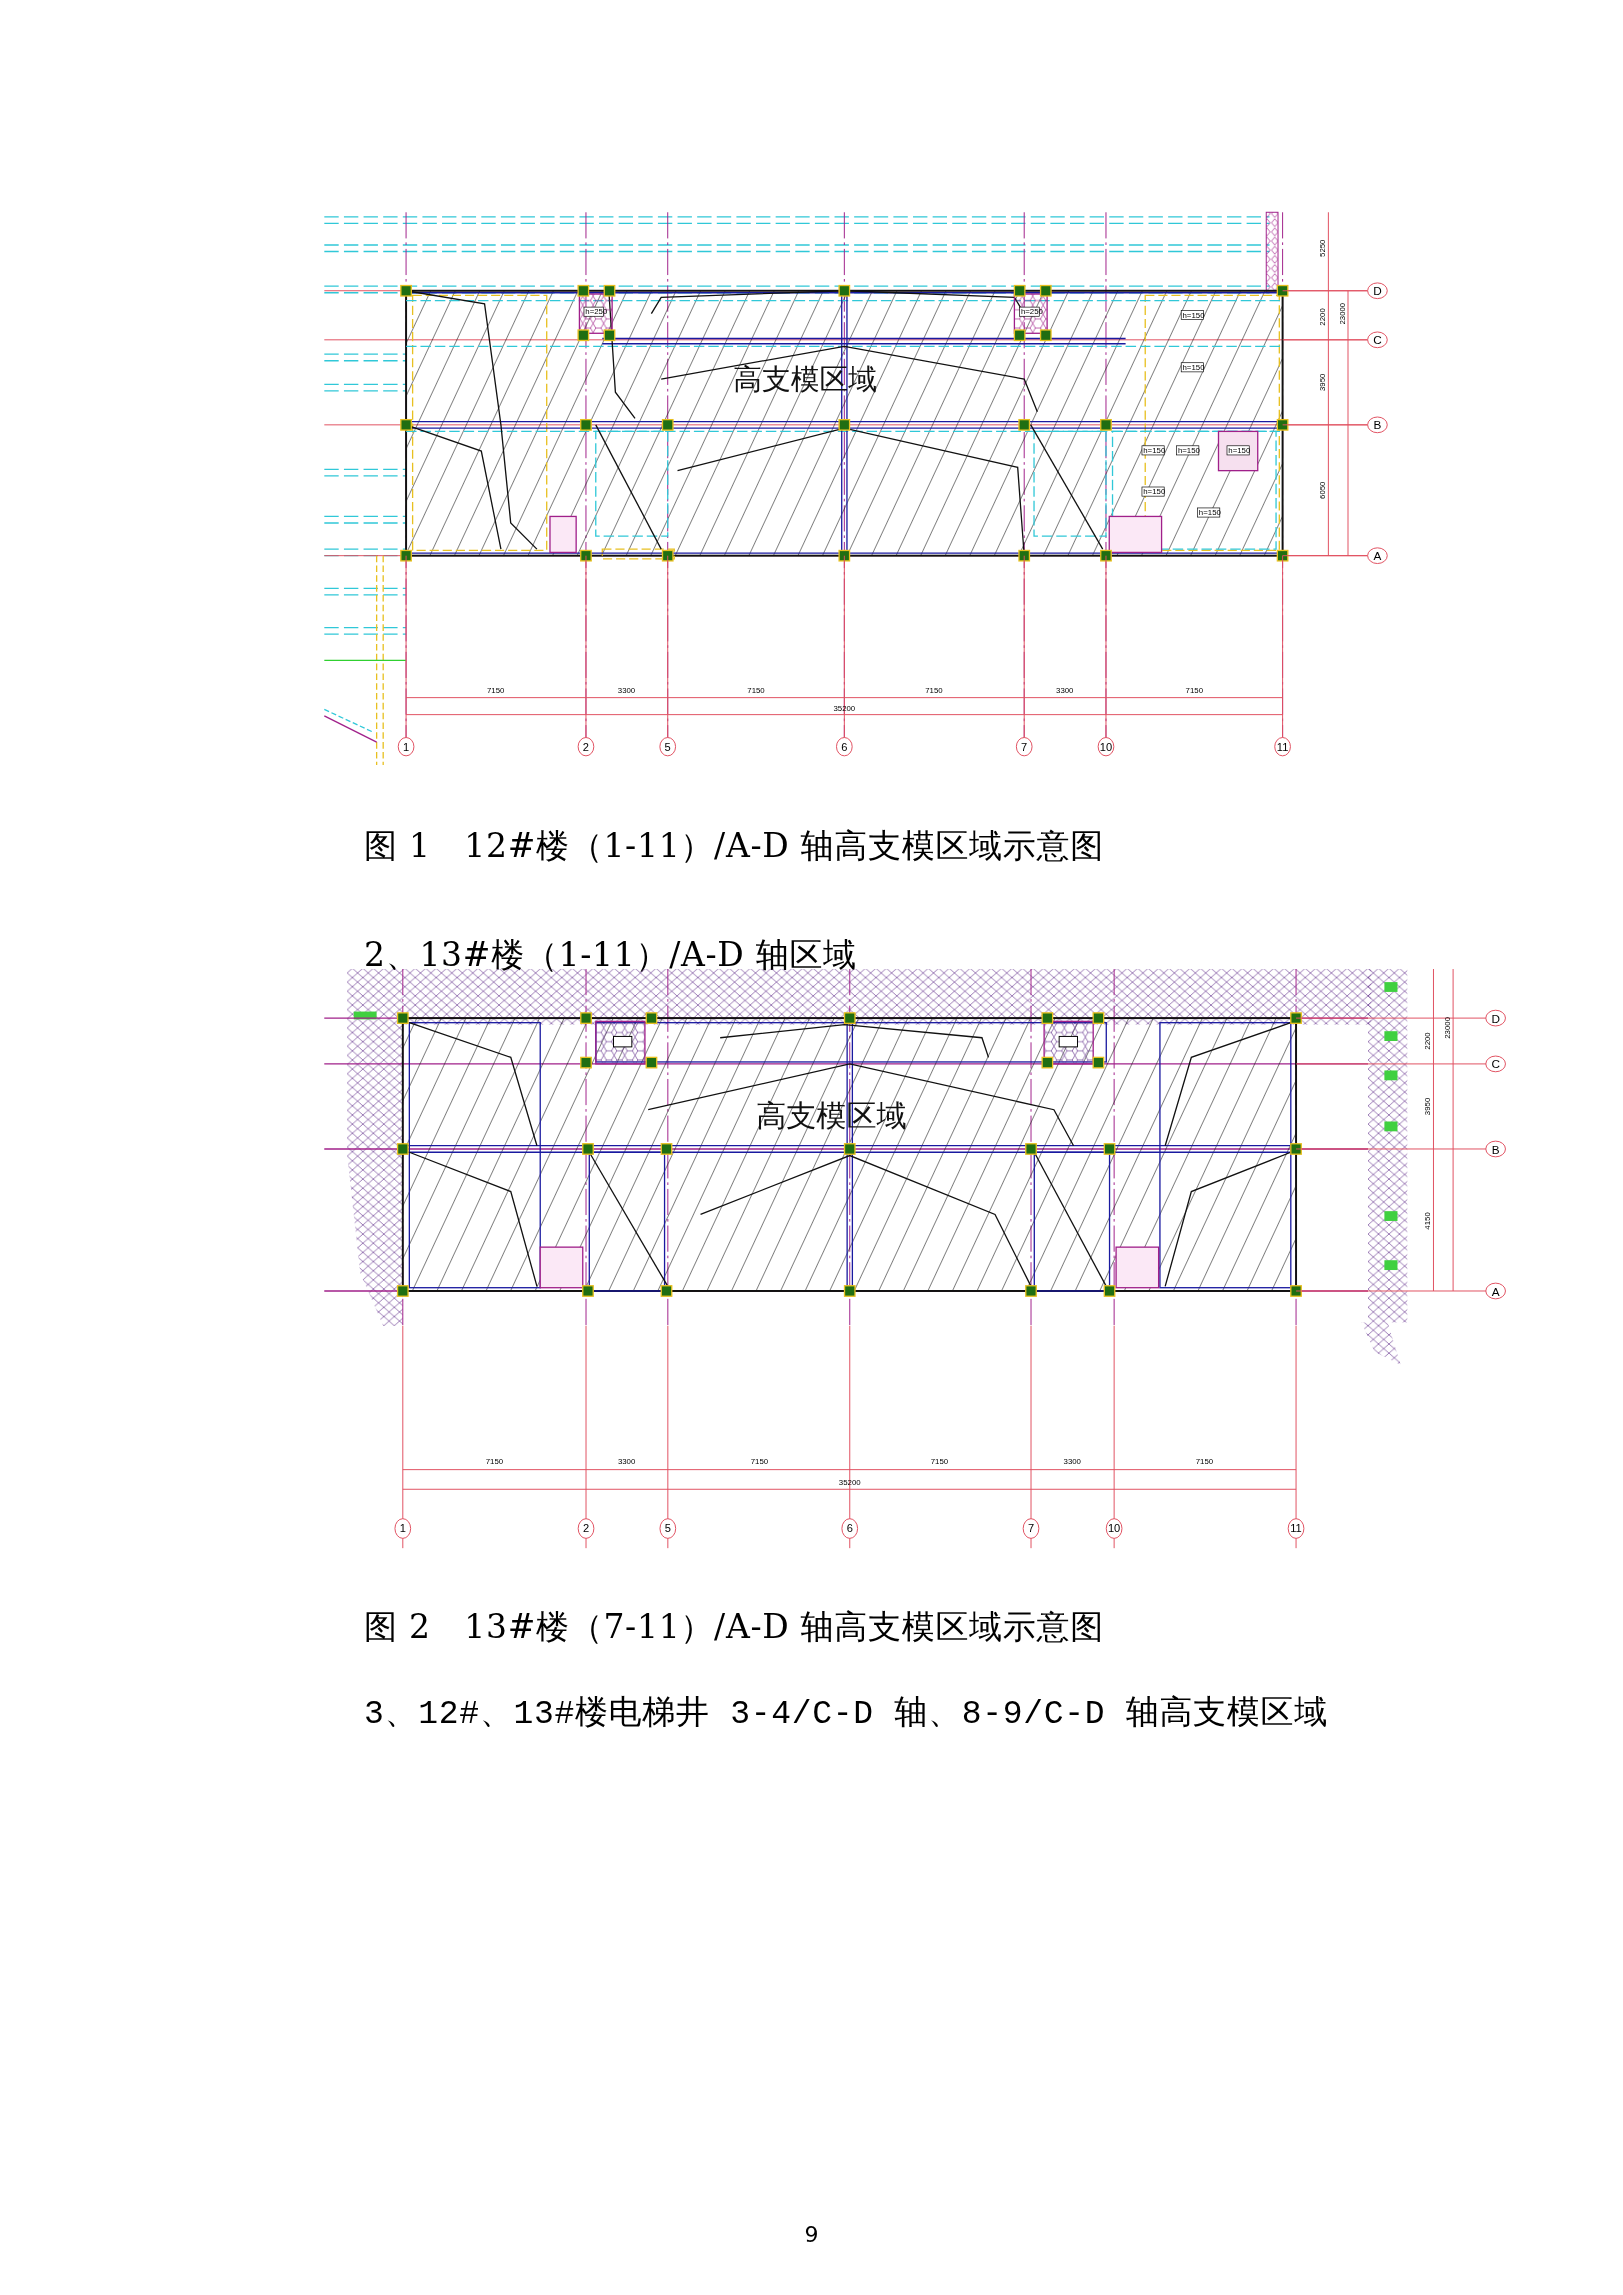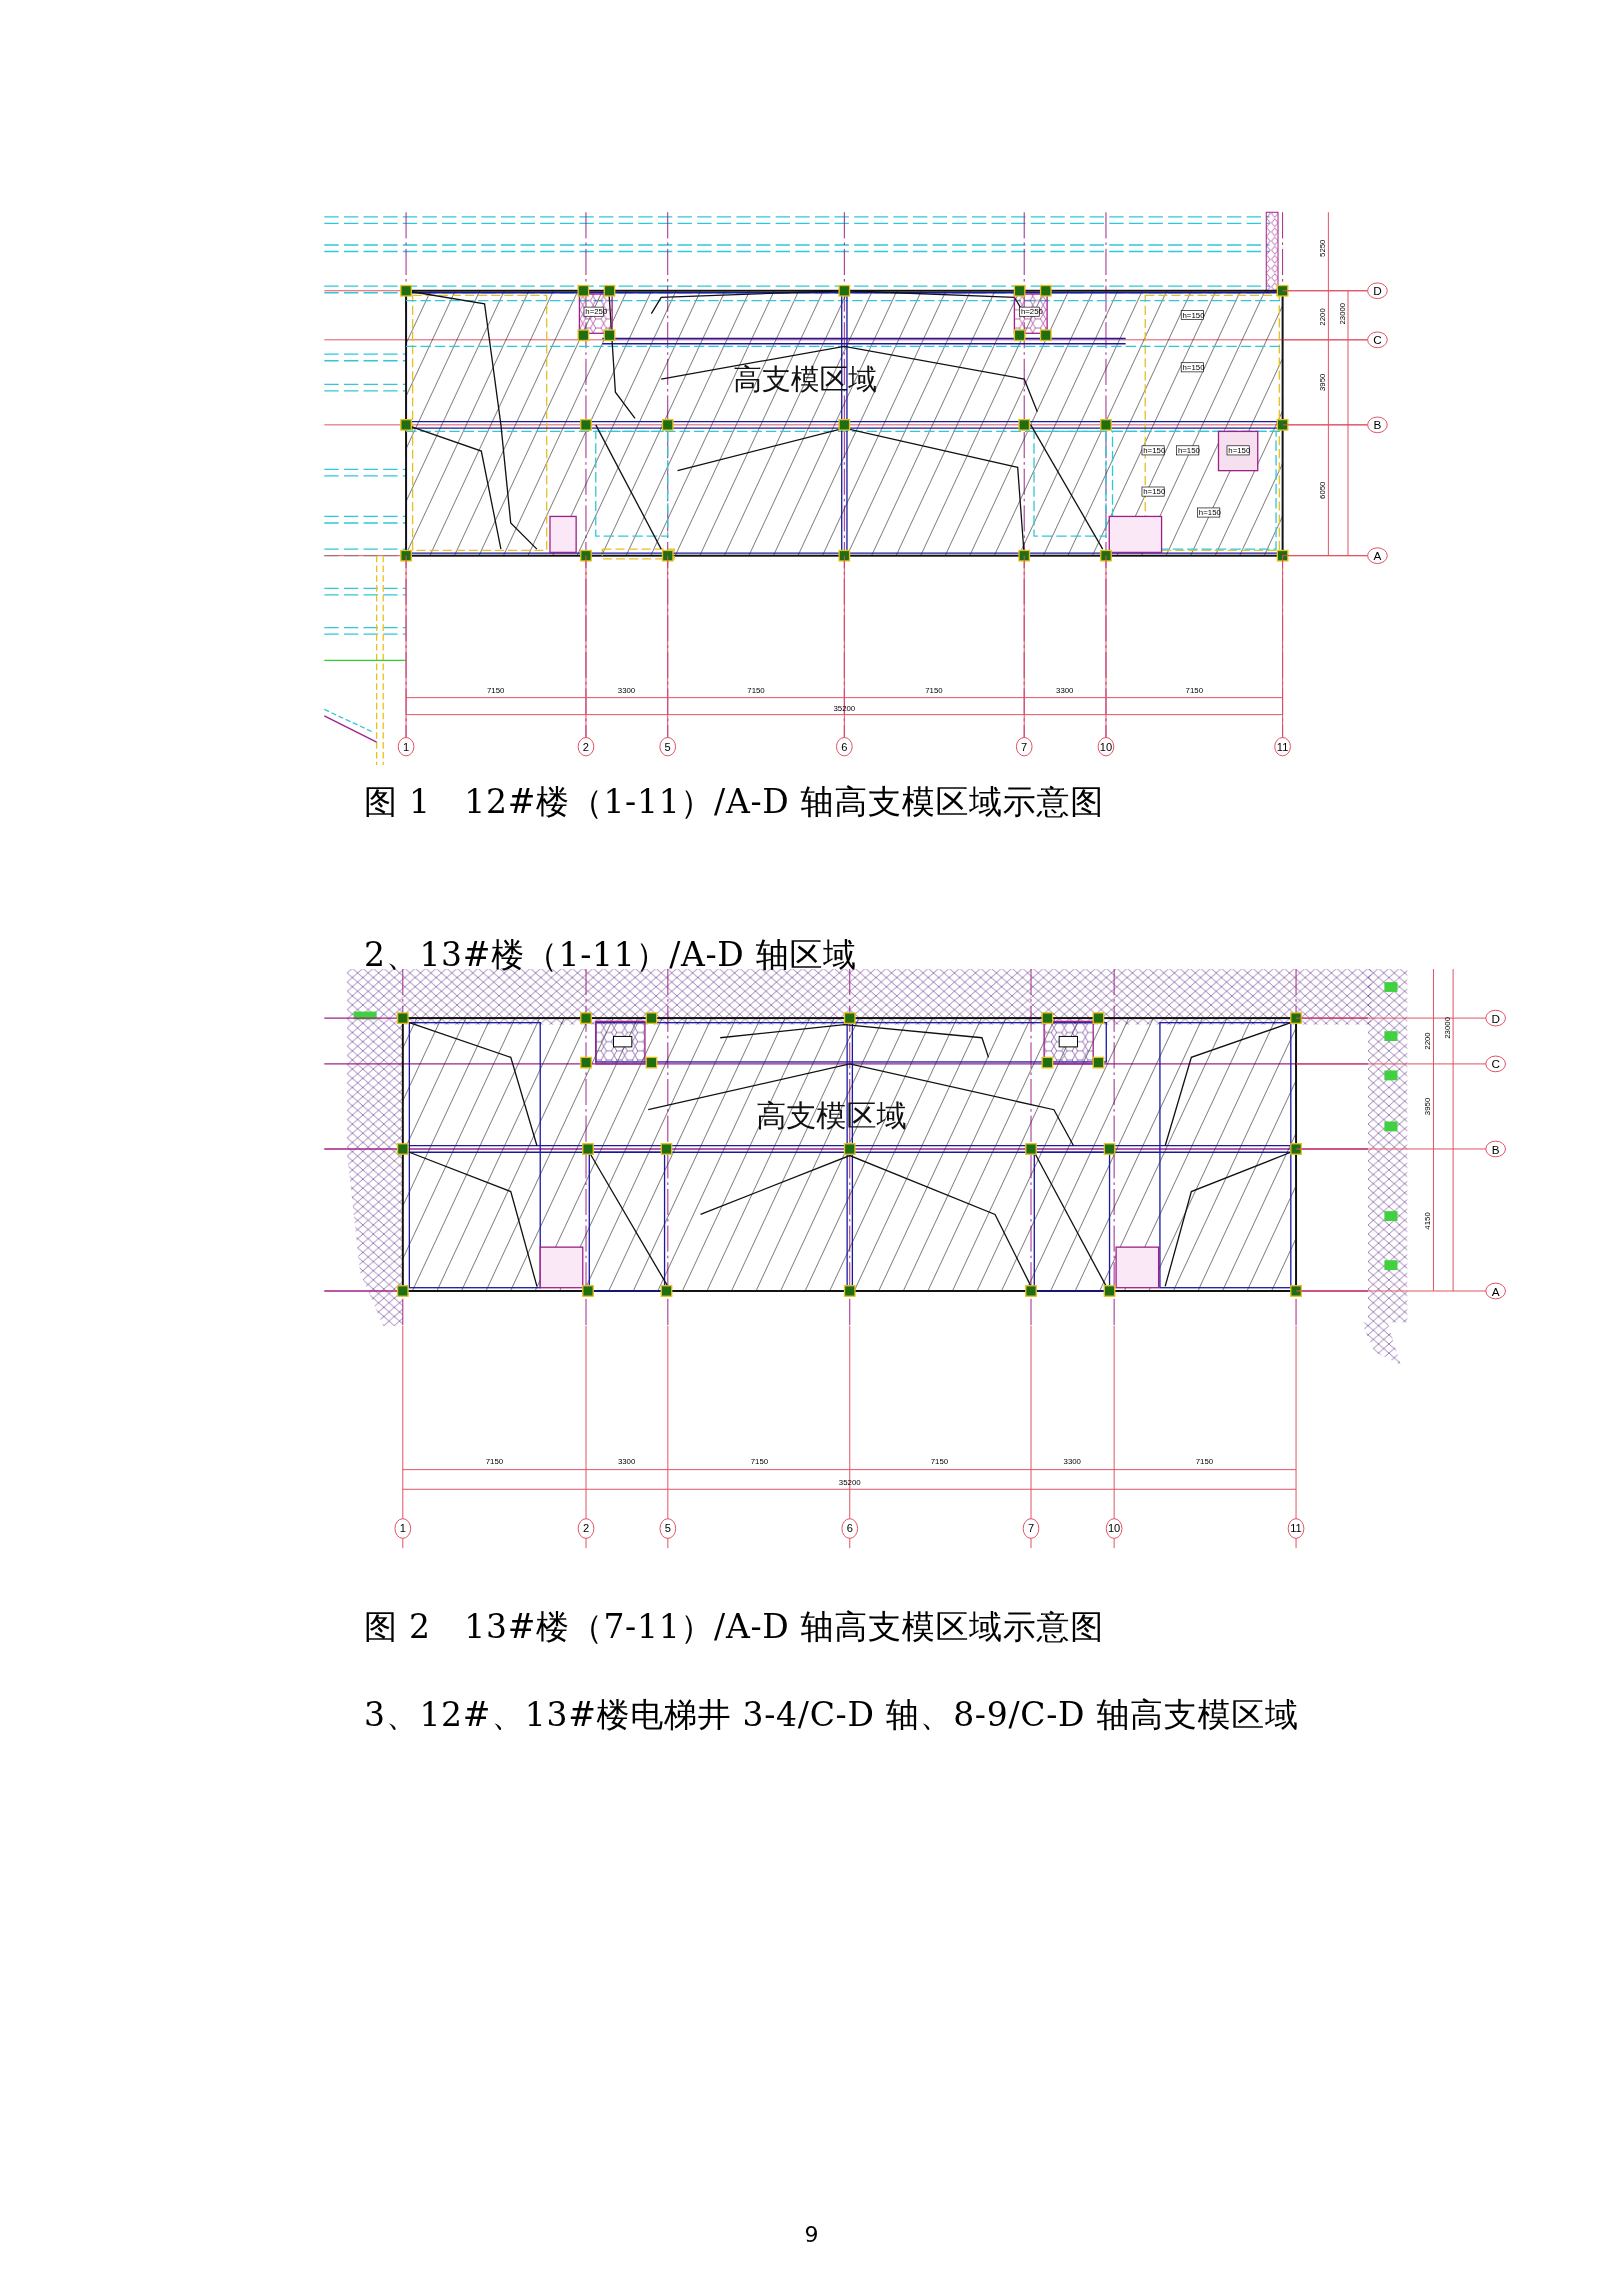--- a/index.html
+++ b/index.html
@@ -236,21 +236,21 @@
     <text x="405" y="828">2</text>
     <text x="530" y="828">5</text>
     <text x="800" y="828">6</text>
     <text x="1075" y="828">7</text>
     <text x="1200" y="828">10</text>
     <text x="1470" y="828">11</text>
   </g>
 </svg>
 </div>
 
-<div class="cap" style="top:782px;">图 1　12#楼（1-11）/A-D 轴高支模区域示意图</div>
+<div class="cap" style="top:826px;">图 1　12#楼（1-11）/A-D 轴高支模区域示意图</div>
 <div class="cap" style="top:935px;">2、13#楼（1-11）/A-D 轴区域</div>
 
 <div class="fig" style="left:321px;top:959px;width:1191px;height:609px;">
 <svg width="1191" height="609" viewBox="0 0 1820 930" xmlns="http://www.w3.org/2000/svg">
   <defs>
     <pattern id="hatch2" patternUnits="userSpaceOnUse" width="34" height="34" patternTransform="rotate(25)">
       <line x1="0" y1="0" x2="0" y2="34" stroke="#111" stroke-width="1.6"></line>
     </pattern>
     <pattern id="cross2" patternUnits="userSpaceOnUse" width="16" height="14">
       <path d="M0 0 L16 14 M16 0 L0 14" stroke="#6a3a90" stroke-width="1"></path>
@@ -417,16 +417,16 @@
     <text x="530" y="876">5</text>
     <text x="808" y="876">6</text>
     <text x="1085" y="876">7</text>
     <text x="1212" y="876">10</text>
     <text x="1490" y="876">11</text>
   </g>
 </svg>
 </div>
 
 <div class="cap" style="top:1607px;">图 2　13#楼（7-11）/A-D 轴高支模区域示意图</div>
-<div class="cap" style="top:1695px;">3、12#、13#楼电梯井 3-4/C-D 轴、8-9/C-D 轴高支模区域</div>
+<div class="cap" style="top:1695px;font-family:Liberation Mono, monospace;">3、12#、13#楼电梯井 3-4/C-D 轴、8-9/C-D 轴高支模区域</div>
 
 <div class="pagenum">9</div>
 
 
 </body></html>

